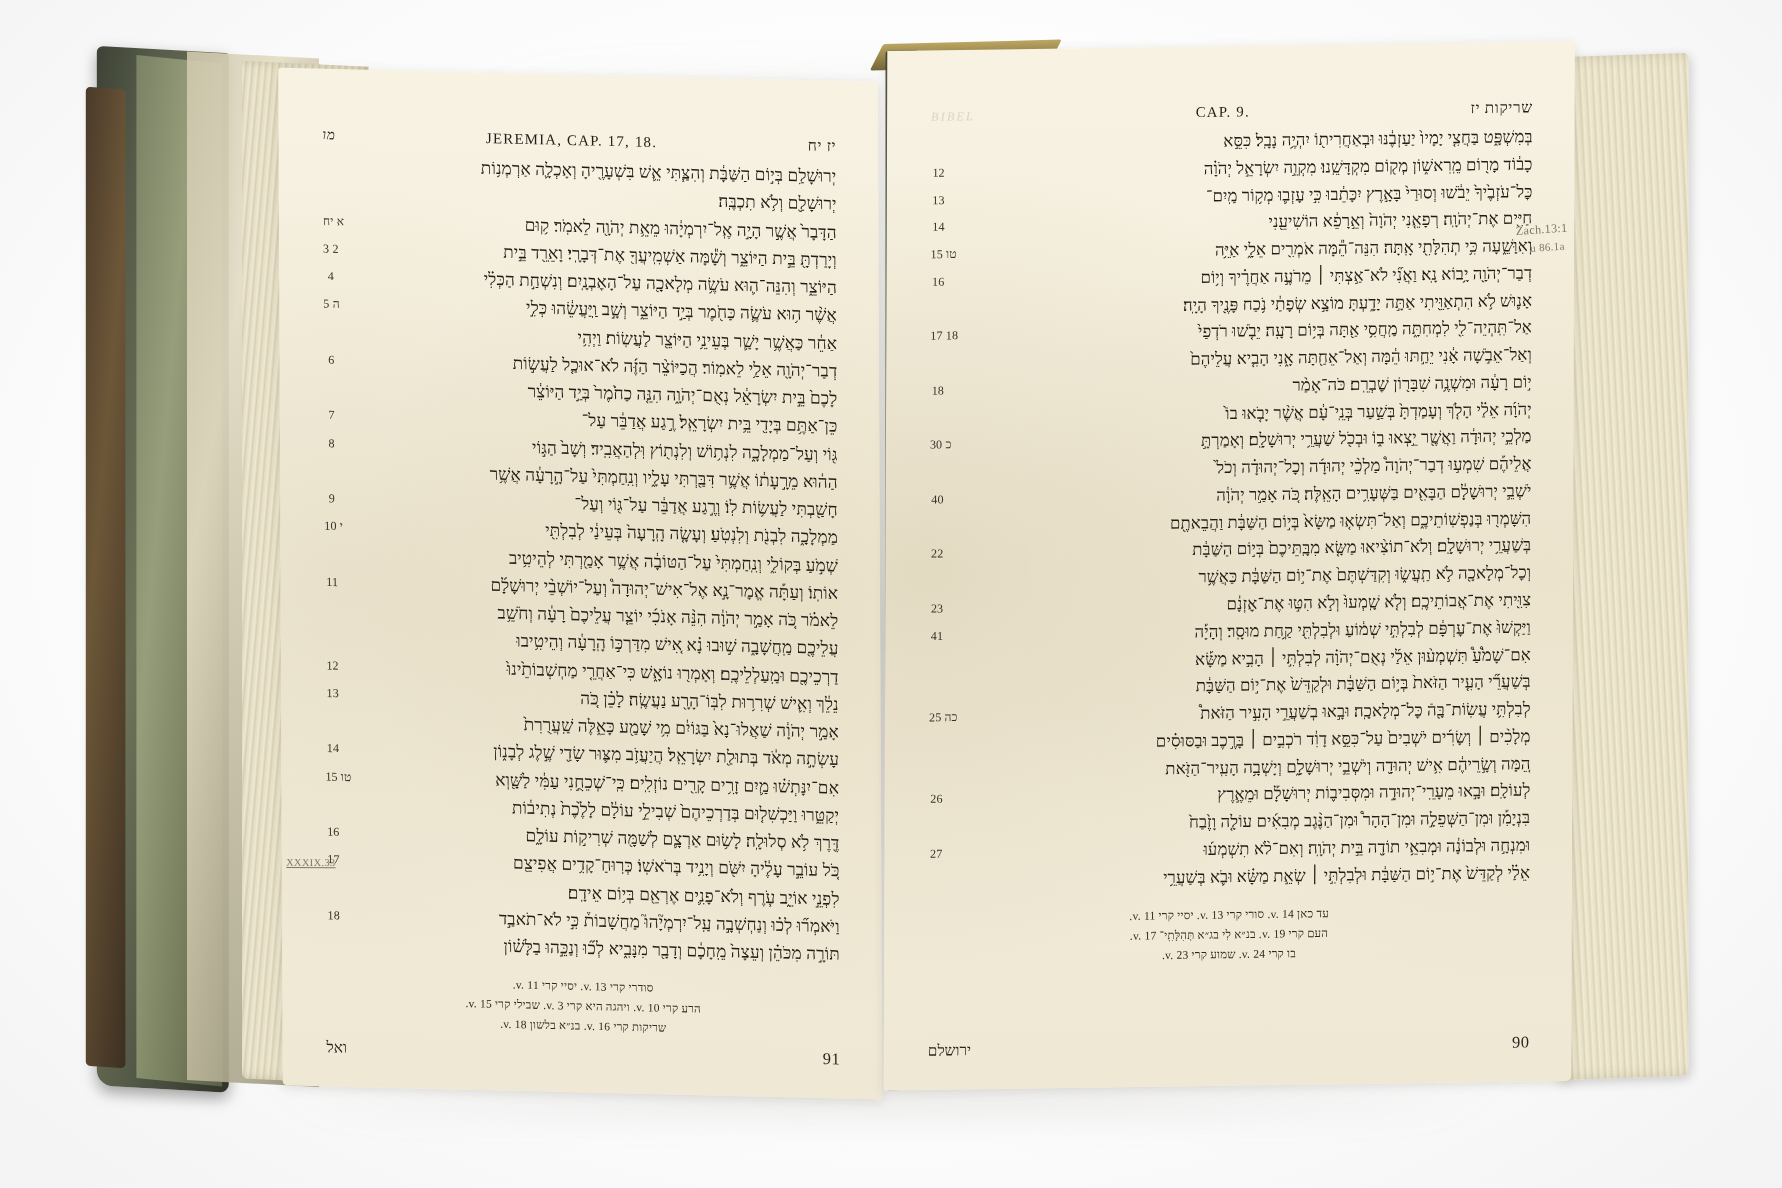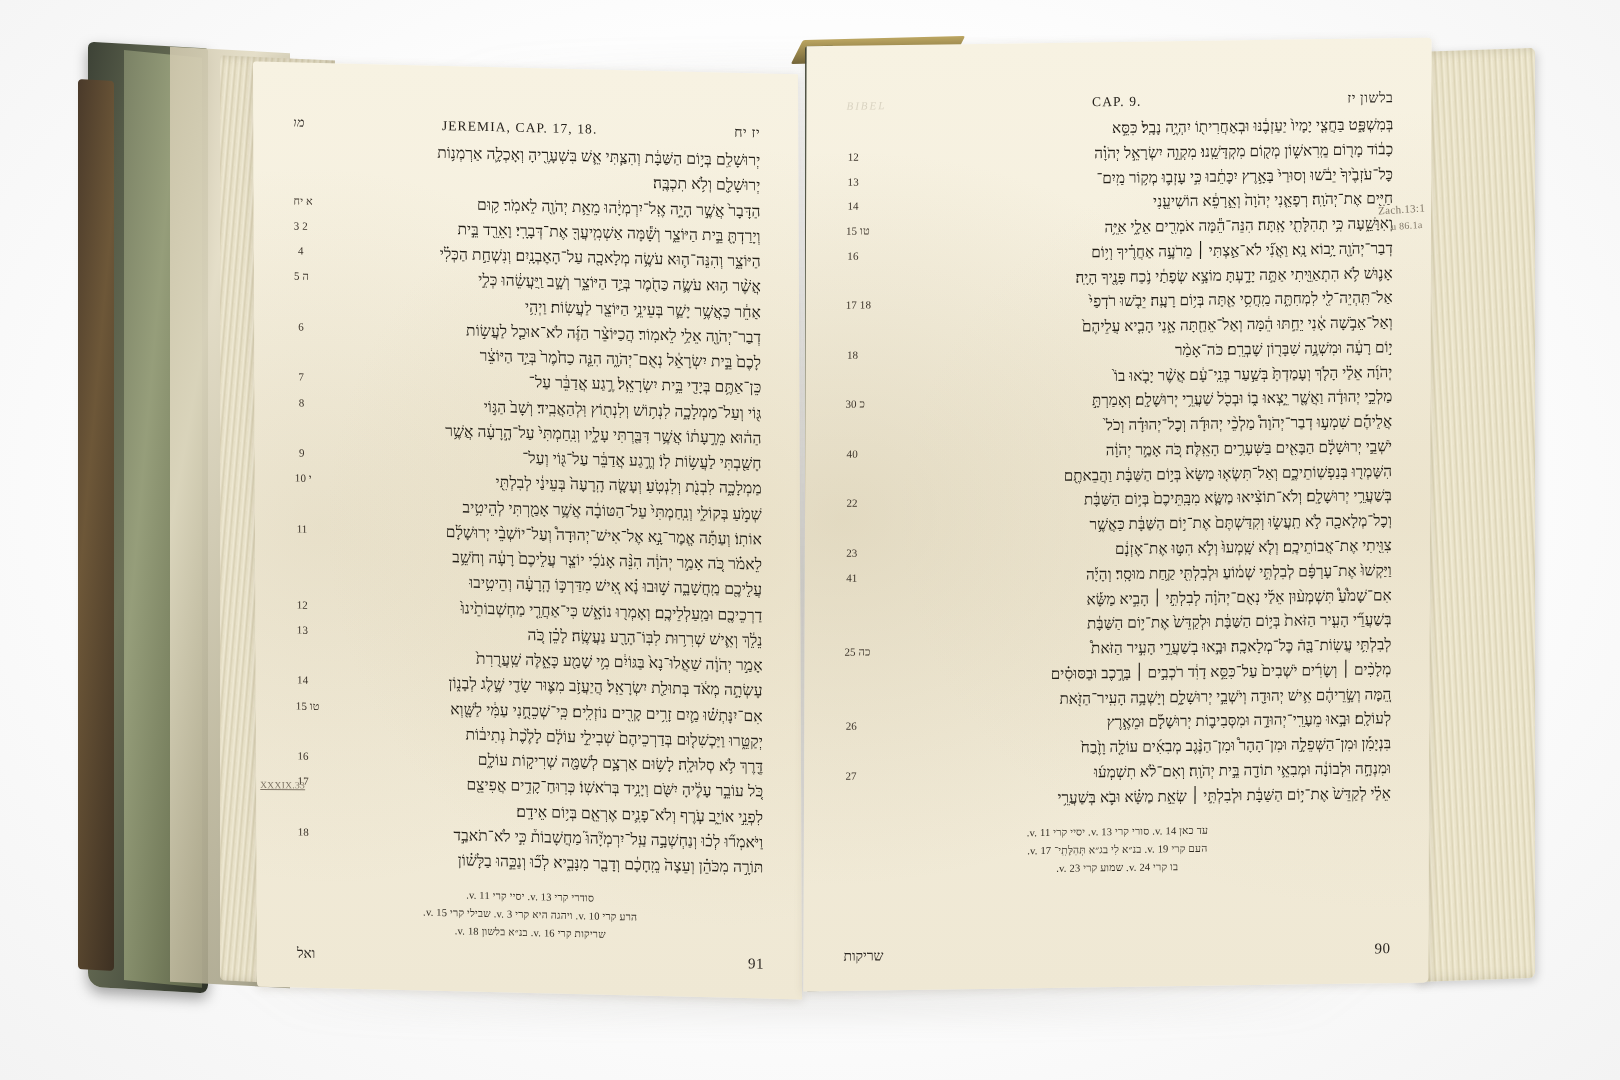--- a/index.html
+++ b/index.html
@@ -453,21 +453,21 @@
       </div>
     </div>
 
     <div class="page page-right">
       <div class="page-tint"></div>
       <div class="page-inner">
 
         <div class="head-row">
           <span class="head-left bleed" style="position:static">BIBEL</span>
           <span class="head-center">CAP. 9.</span>
-          <span class="head-hebrew">בלשון יז</span>
+          <span class="head-hebrew">שריקות יז</span>
         </div>
 
         <div class="body-col" id="right-verses">
             <div class="vline">
               <span class="vnum"></span>
               <span class="vtext">בְּמִשְׁפָּ֑ט בַּחֲצִ֤י יָמָיו֙ יַעַזְבֶ֔נּוּ וּבְאַחֲרִית֖וֹ יִהְיֶ֥ה נָבָֽל׃ כִּסֵּ֣א</span>
             </div>
             <div class="vline">
               <span class="vnum">12</span>
               <span class="vtext">כָב֔וֹד מָר֖וֹם מֵֽרִאשׁ֑וֹן מְק֖וֹם מִקְדָּשֵֽׁנוּ׃ מִקְוֵ֣ה יִשְׂרָאֵ֣ל יְהֹוָ֗ה</span>
@@ -582,19 +582,19 @@
             <span class="notes-line">עד כאן v. 14.    סורי קרי v. 13.    יסיי קרי v. 11.</span>
             <span class="notes-line">העם קרי v. 19.    בנ״א לִי    בג״א תְּהִלָּתִֽי־ v. 17.</span>
             <span class="notes-line">בו קרי v. 24.    שמוע קרי v. 23.</span>
           </div>
 
         <div class="margin-note pencil-right1">Zach.13:1</div>
         <div class="margin-note pencil-right2">u 86.1a</div>
       </div>
 
       <div class="foot-row">
-        <span class="catchword">שריקות</span>
+        <span class="catchword">ירושלם</span>
         <span class="folio">90</span>
       </div>
     </div>
 
   </div>
 </div>
 
 </body></html>

